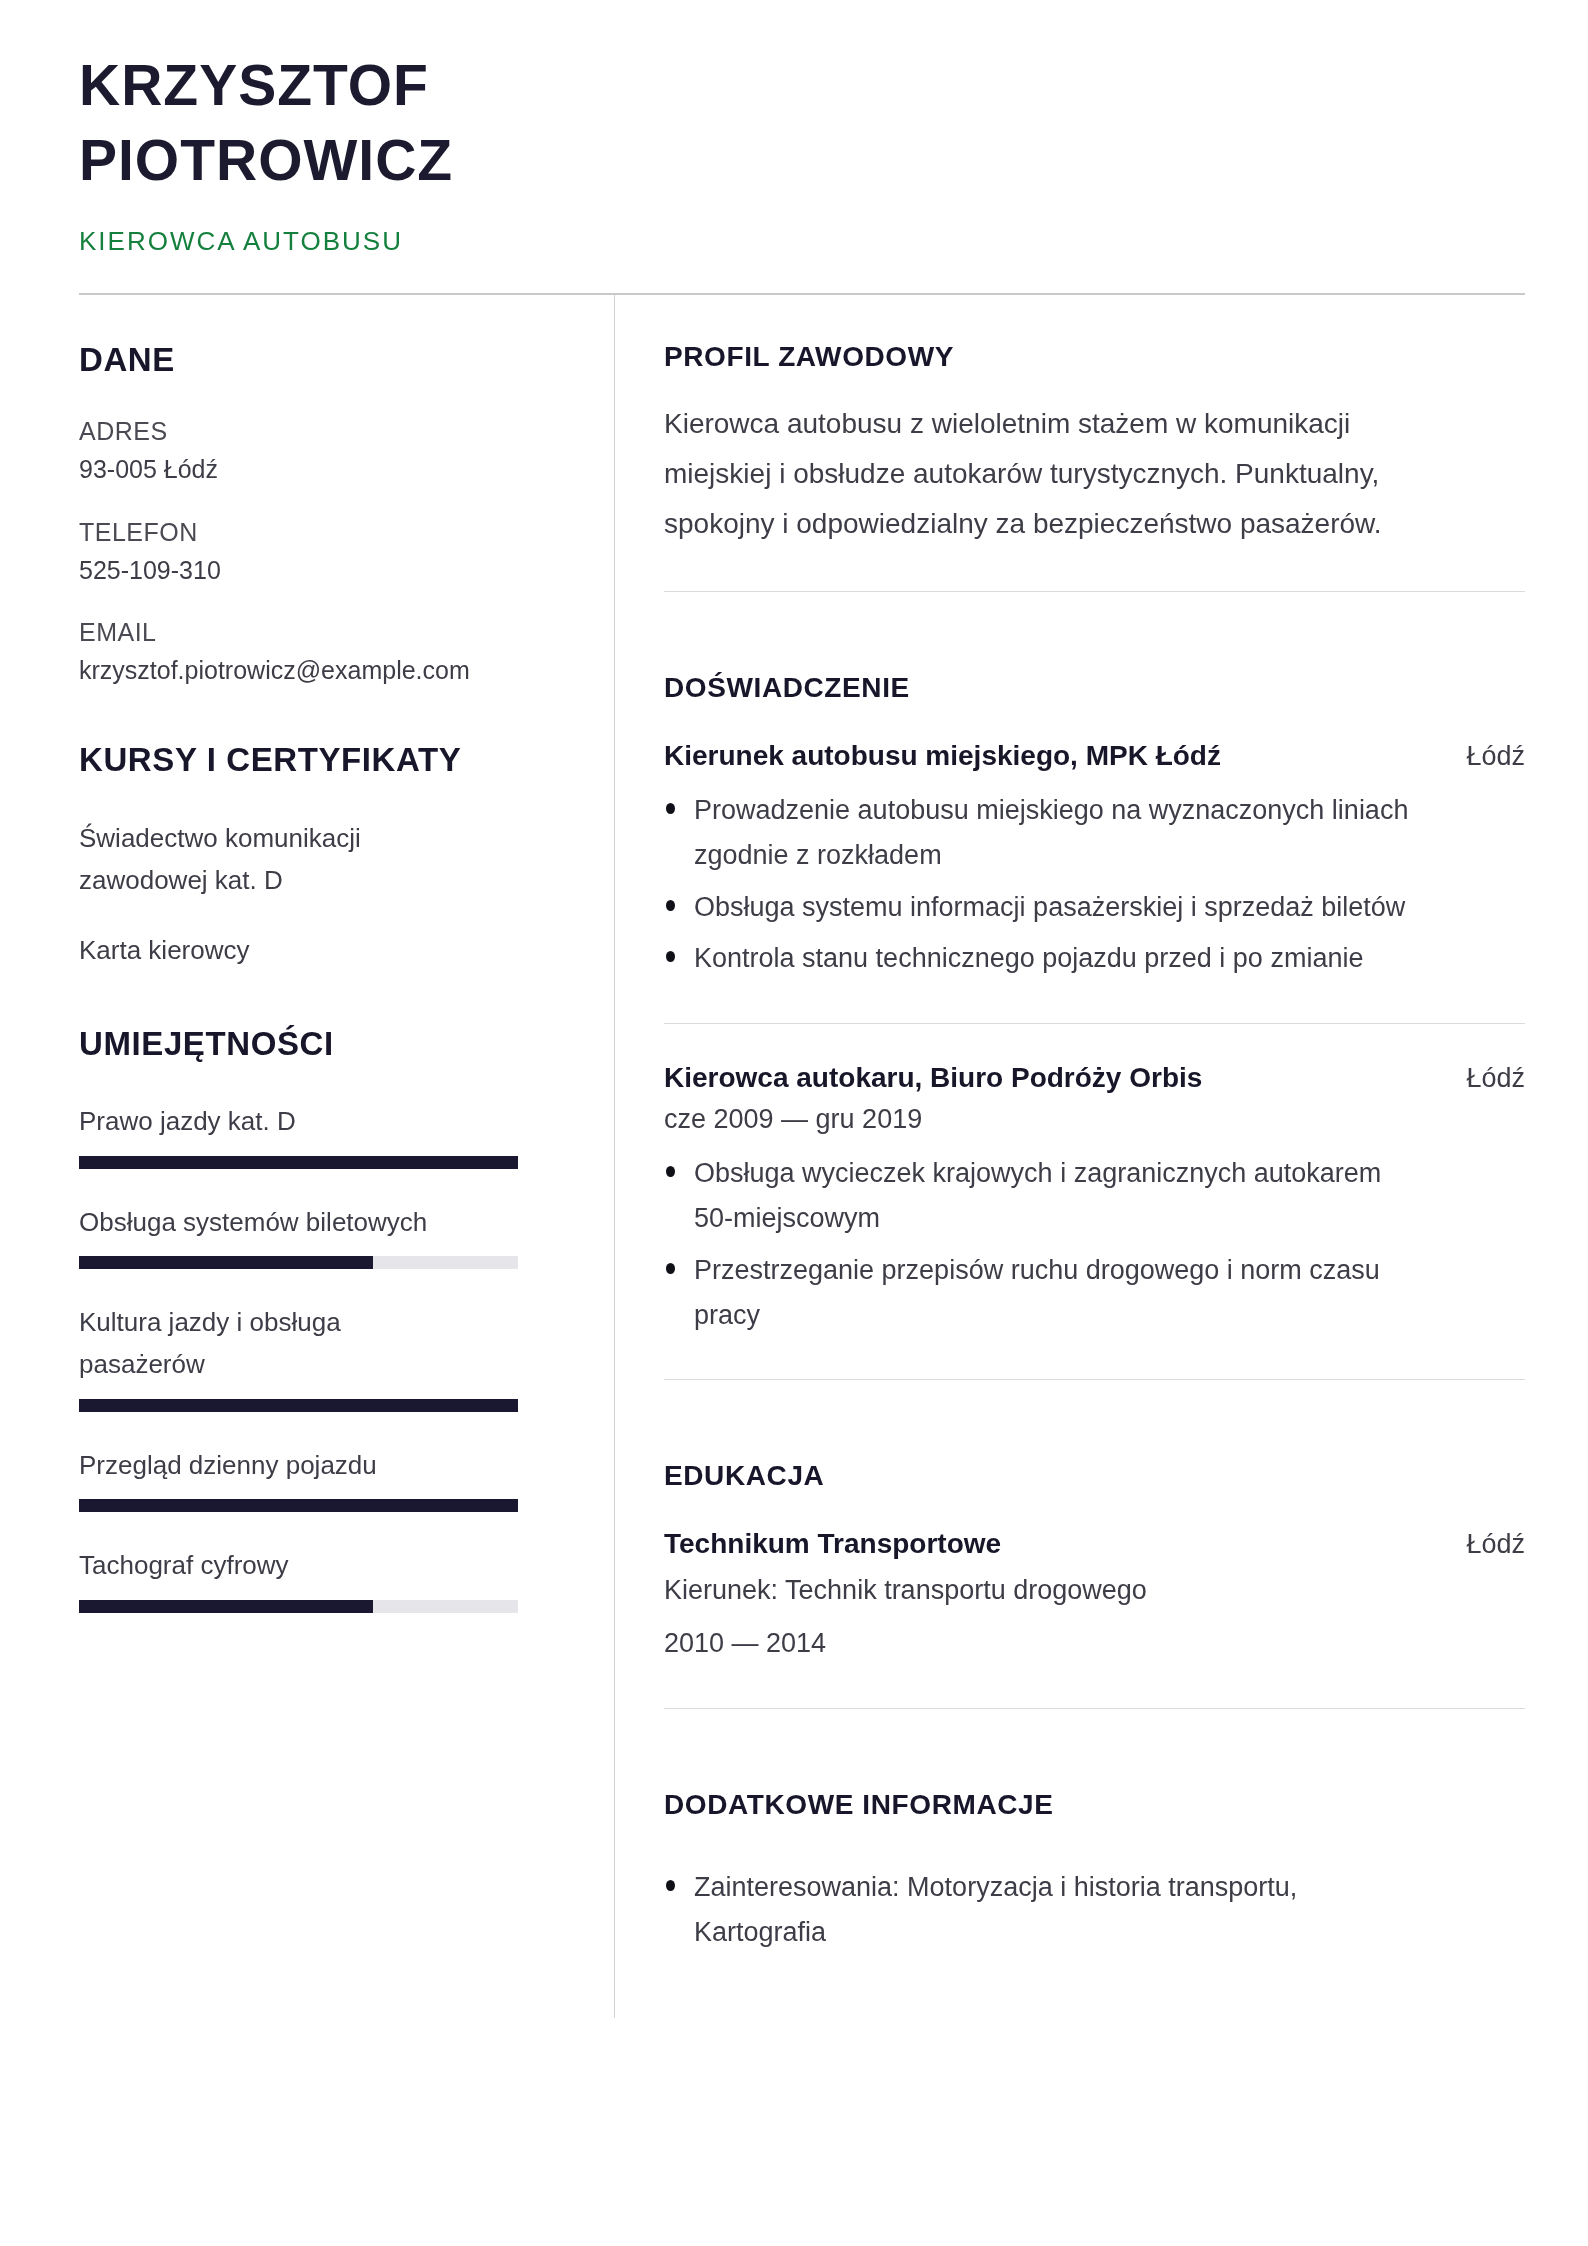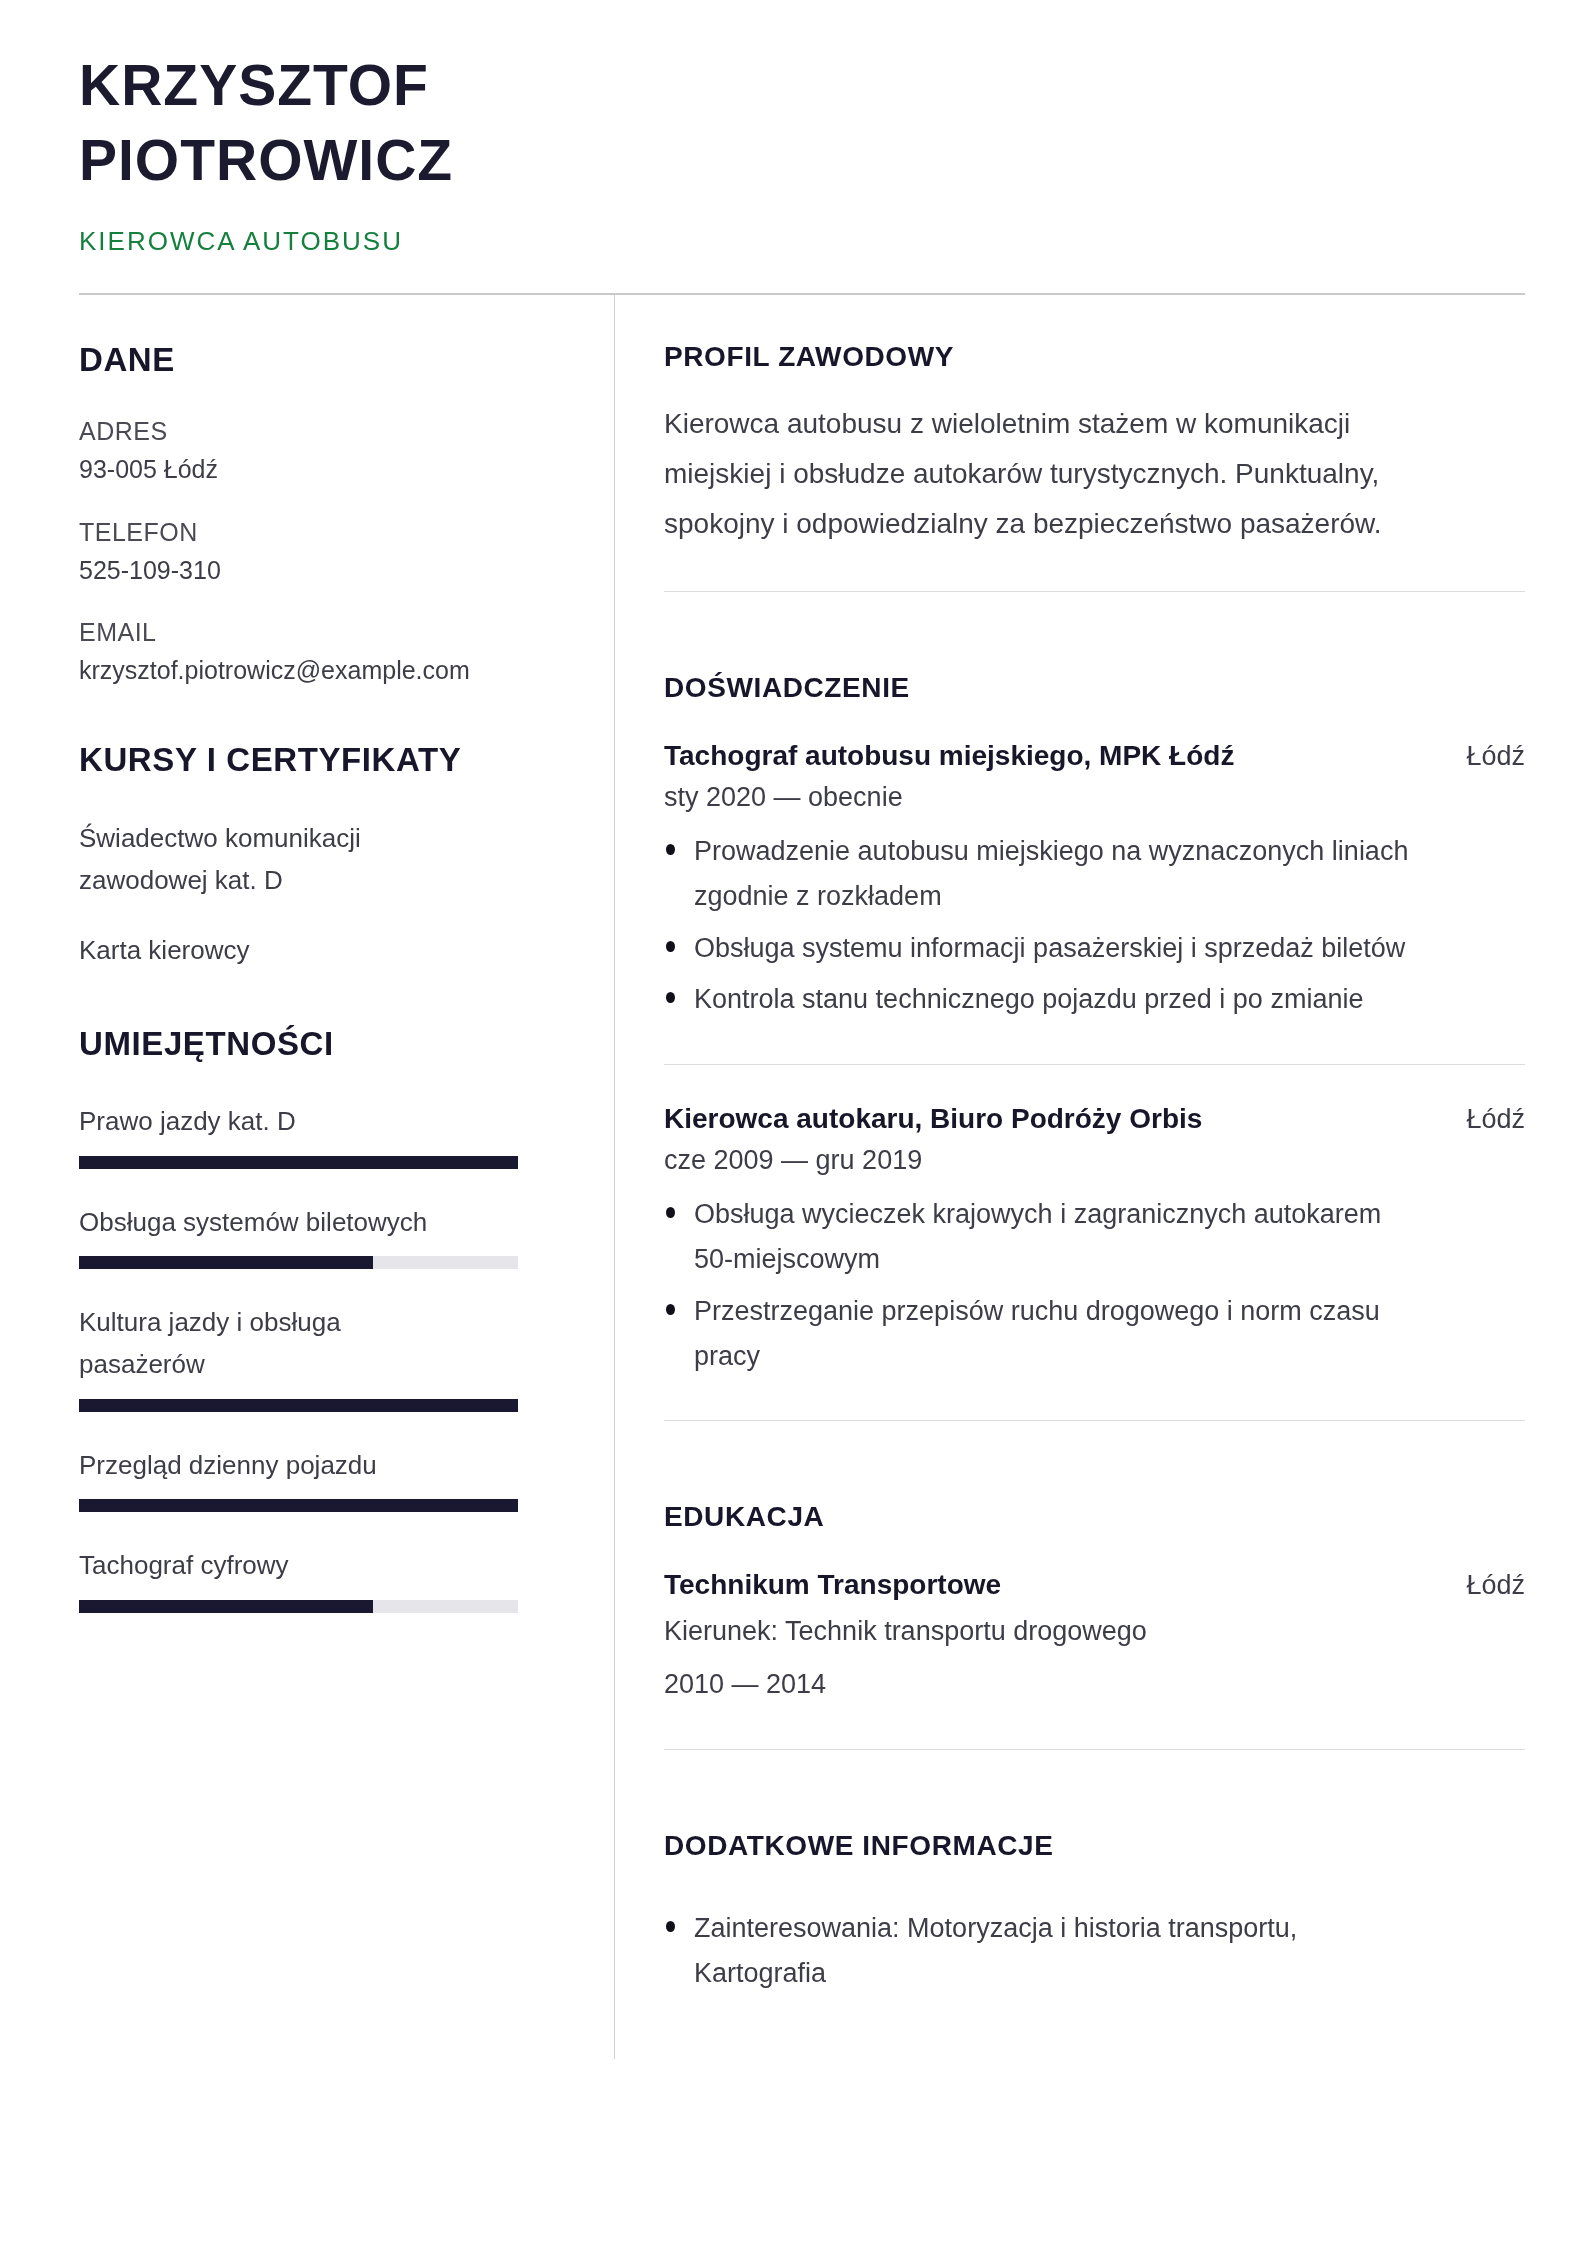--- a/index.html
+++ b/index.html
@@ -158,24 +158,23 @@
 spokojny i odpowiedzialny za bezpieczeństwo pasażerów.</p>
       </section>
 
       <div class="sep"></div>
 
       <section class="r-sec mt-lg">
         <h2 class="sec-h">DOŚWIADCZENIE</h2>
 
         <article class="job">
           <div class="entry-head">
-            <span class="entry-title">Tachograf autobusu miejskiego, MPK Łódź</span>
+            <span class="entry-title">Kierunek autobusu miejskiego, MPK Łódź</span>
             <span class="entry-loc">Łódź</span>
           </div>
-          <div class="entry-dates">sty 2020 — obecnie</div>
           <ul class="bullets">
             <li>Prowadzenie autobusu miejskiego na wyznaczonych liniach
 zgodnie z rozkładem</li>
             <li>Obsługa systemu informacji pasażerskiej i sprzedaż biletów</li>
             <li>Kontrola stanu technicznego pojazdu przed i po zmianie</li>
           </ul>
         </article>
 
         <div class="sep"></div>
 

